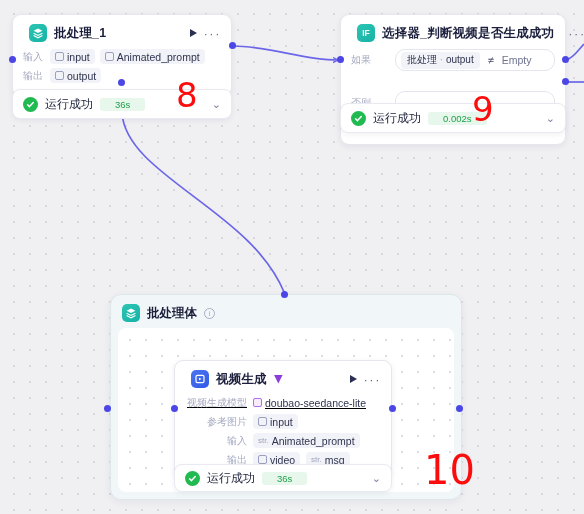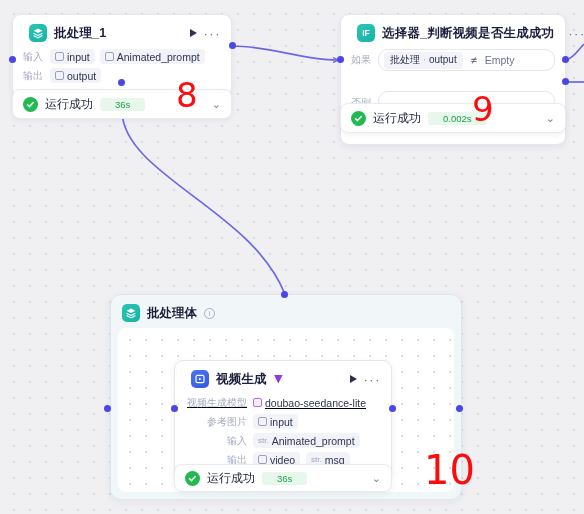--- a/index.html
+++ b/index.html
@@ -126,21 +126,21 @@
     font-size: 9.5px;
     color: #20a04a;
     background: #e7f7ec;
     border-radius: 3px;
     padding: 1px 15px;
     white-space: nowrap;
   }
   .chev { margin-left: auto; color: #7a7f9c; font-size: 11px; cursor: pointer; }
   
   .cond-row {
-    display: flex; align-items: center; gap: 7px;
+    display: flex; align-items: center; gap: 24px;
     margin-bottom: 20px;
   }
   .cond-label { font-size: 10px; color: #a7abc2; flex: 0 0 auto; width: 20px; }
   .cond-box {
     flex: 1 1 auto;
     height: 22px;
     border: 1px solid #e4e5ef;
     border-radius: 10px;
     background: #fff;
     display: flex; align-items: center;

